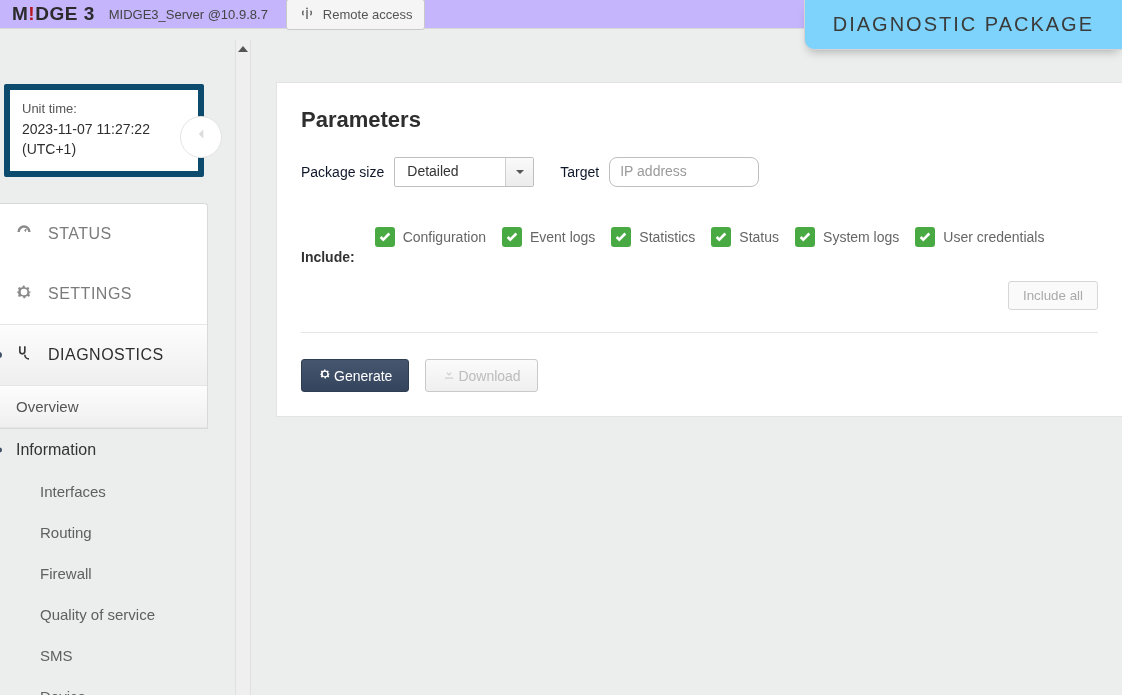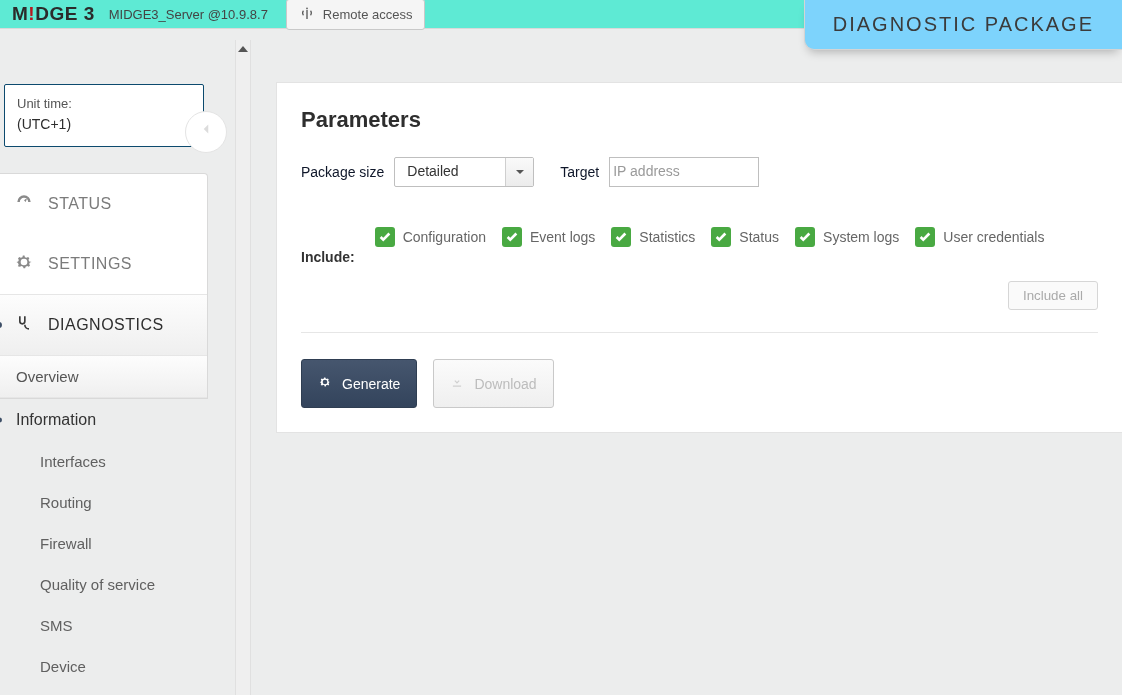--- a/index.html
+++ b/index.html
@@ -12,21 +12,21 @@
     height: 695px;
     overflow: hidden;
     position: relative;
   }
 
   
   .topbar {
     position: absolute;
     left: 0; top: 0; right: 0;
     height: 29px;
-    background: #5eead4;
+    background: #c4b5fd;
     border-bottom: 1px solid #d9d9d9;
     display: flex;
     align-items: center;
     padding-left: 12px;
     z-index: 10;
   }
   .logo { font-size: 19px; font-weight: 700; letter-spacing: .5px; color:#2b2b2b; }
   .logo .m   { color:#2b2b2b; }
   .logo .bang{ color:#b6171f; }
   .host { margin-left: 14px; color:#444; font-size:13px; }
@@ -76,21 +76,21 @@
     width:0;height:0;margin:6px auto;
     border-left:5px solid transparent;
     border-right:5px solid transparent;
     border-bottom:6px solid #555;
   }
 
   .timebox {
     margin:36px 0 0 4px;
     width:200px;
     background:#fff;
-    border:1px solid #0c4a6e;
+    border:6px solid #0c4a6e;
     border-radius:2px;
     padding:10px 12px 12px;
     font-size:14px; color:#2e2e2e;
     line-height:1.45;
     position:relative;
   }
   .timebox .lab { color:#555; font-size:13px; }
   .collapse-circle{
     position:absolute; right:-24px; top:26px;
     width:42px; height:42px; border-radius:50%;
@@ -166,43 +166,43 @@
   }
   .select .val { padding:5px 12px; min-width:110px; color:#333;}
   .select .caret{
     width:28px; border-left:1px solid #cfcfcf;
     background:linear-gradient(#fafafa,#ececec);
     display:flex;align-items:center;justify-content:center;
   }
   .select .caret svg{width:10px;height:10px;fill:#555;}
 
   .textin {
-    border:1px solid #bfbfbf; border-radius:0; height:30px;
-    padding:5px 3px; width:150px; color:#999;
+    border:1px solid #bfbfbf; border-radius:8px; height:30px;
+    padding:5px 10px; width:150px; color:#999;
   }
 
   .include-row { display:flex; align-items:center; gap:16px; padding-bottom:22px; border-bottom:1px solid #e6e6e6; flex-wrap:wrap;}
   .include-lab { font-weight:600; color:#333; margin-right:4px;margin-top:40px;}
   .chk { display:flex; align-items:center; gap:8px; color:#666;}
   .chkbox {
     width:20px;height:20px;border-radius:3px;background:#49a942;
     display:flex;align-items:center;justify-content:center;flex:none;
   }
   .chkbox svg{width:14px;height:14px;stroke:#fff;stroke-width:3;fill:none;}
   .include-all{
     margin-left:auto;
     border:1px solid #d6d6d6; border-radius:3px;
     padding:6px 14px; color:#aaa; background:#fafafa;
   }
 
   .actions { display:flex; gap:16px; margin-top:26px;}
   .btn {
-    display:flex; align-items:center; gap:10px;
+    display:flex; align-items:center; gap:2px;
     border:1px solid #c9c9c9; border-radius:3px;
-    padding:15px 16px; font-size:14px;
+    padding:7px 16px; font-size:14px;
     background:linear-gradient(#fbfbfb,#efefef);
     color:#555; cursor:pointer;
   }
   .btn.primary{
     background:linear-gradient(#46566e,#33445c);
     border-color:#2f3e52; color:#fff;
   }
   .btn.disabled{ color:#bcbcbc; }
   .btn svg{width:14px;height:14px;}
   .btn.primary svg{fill:#fff;}
@@ -232,20 +232,21 @@
 <div class="page-title-tab">DIAGNOSTIC PACKAGE</div>
 
 <div class="scrollgutter">
   <div class="uparrow"></div>
 </div>
 
 <div class="leftcol">
 
   <div class="timebox">
     <div class="lab">Unit time:</div>
+    <div>2023-11-07 11:27:22</div>
     <div>(UTC+1)</div>
     <div class="collapse-circle">
       <span>
         <svg viewBox="0 0 24 24">
             <path fill="currentColor" d="M15 6l-6 6 6 6"></path>
           </svg>
       </span>
     </div>
   </div>
 

